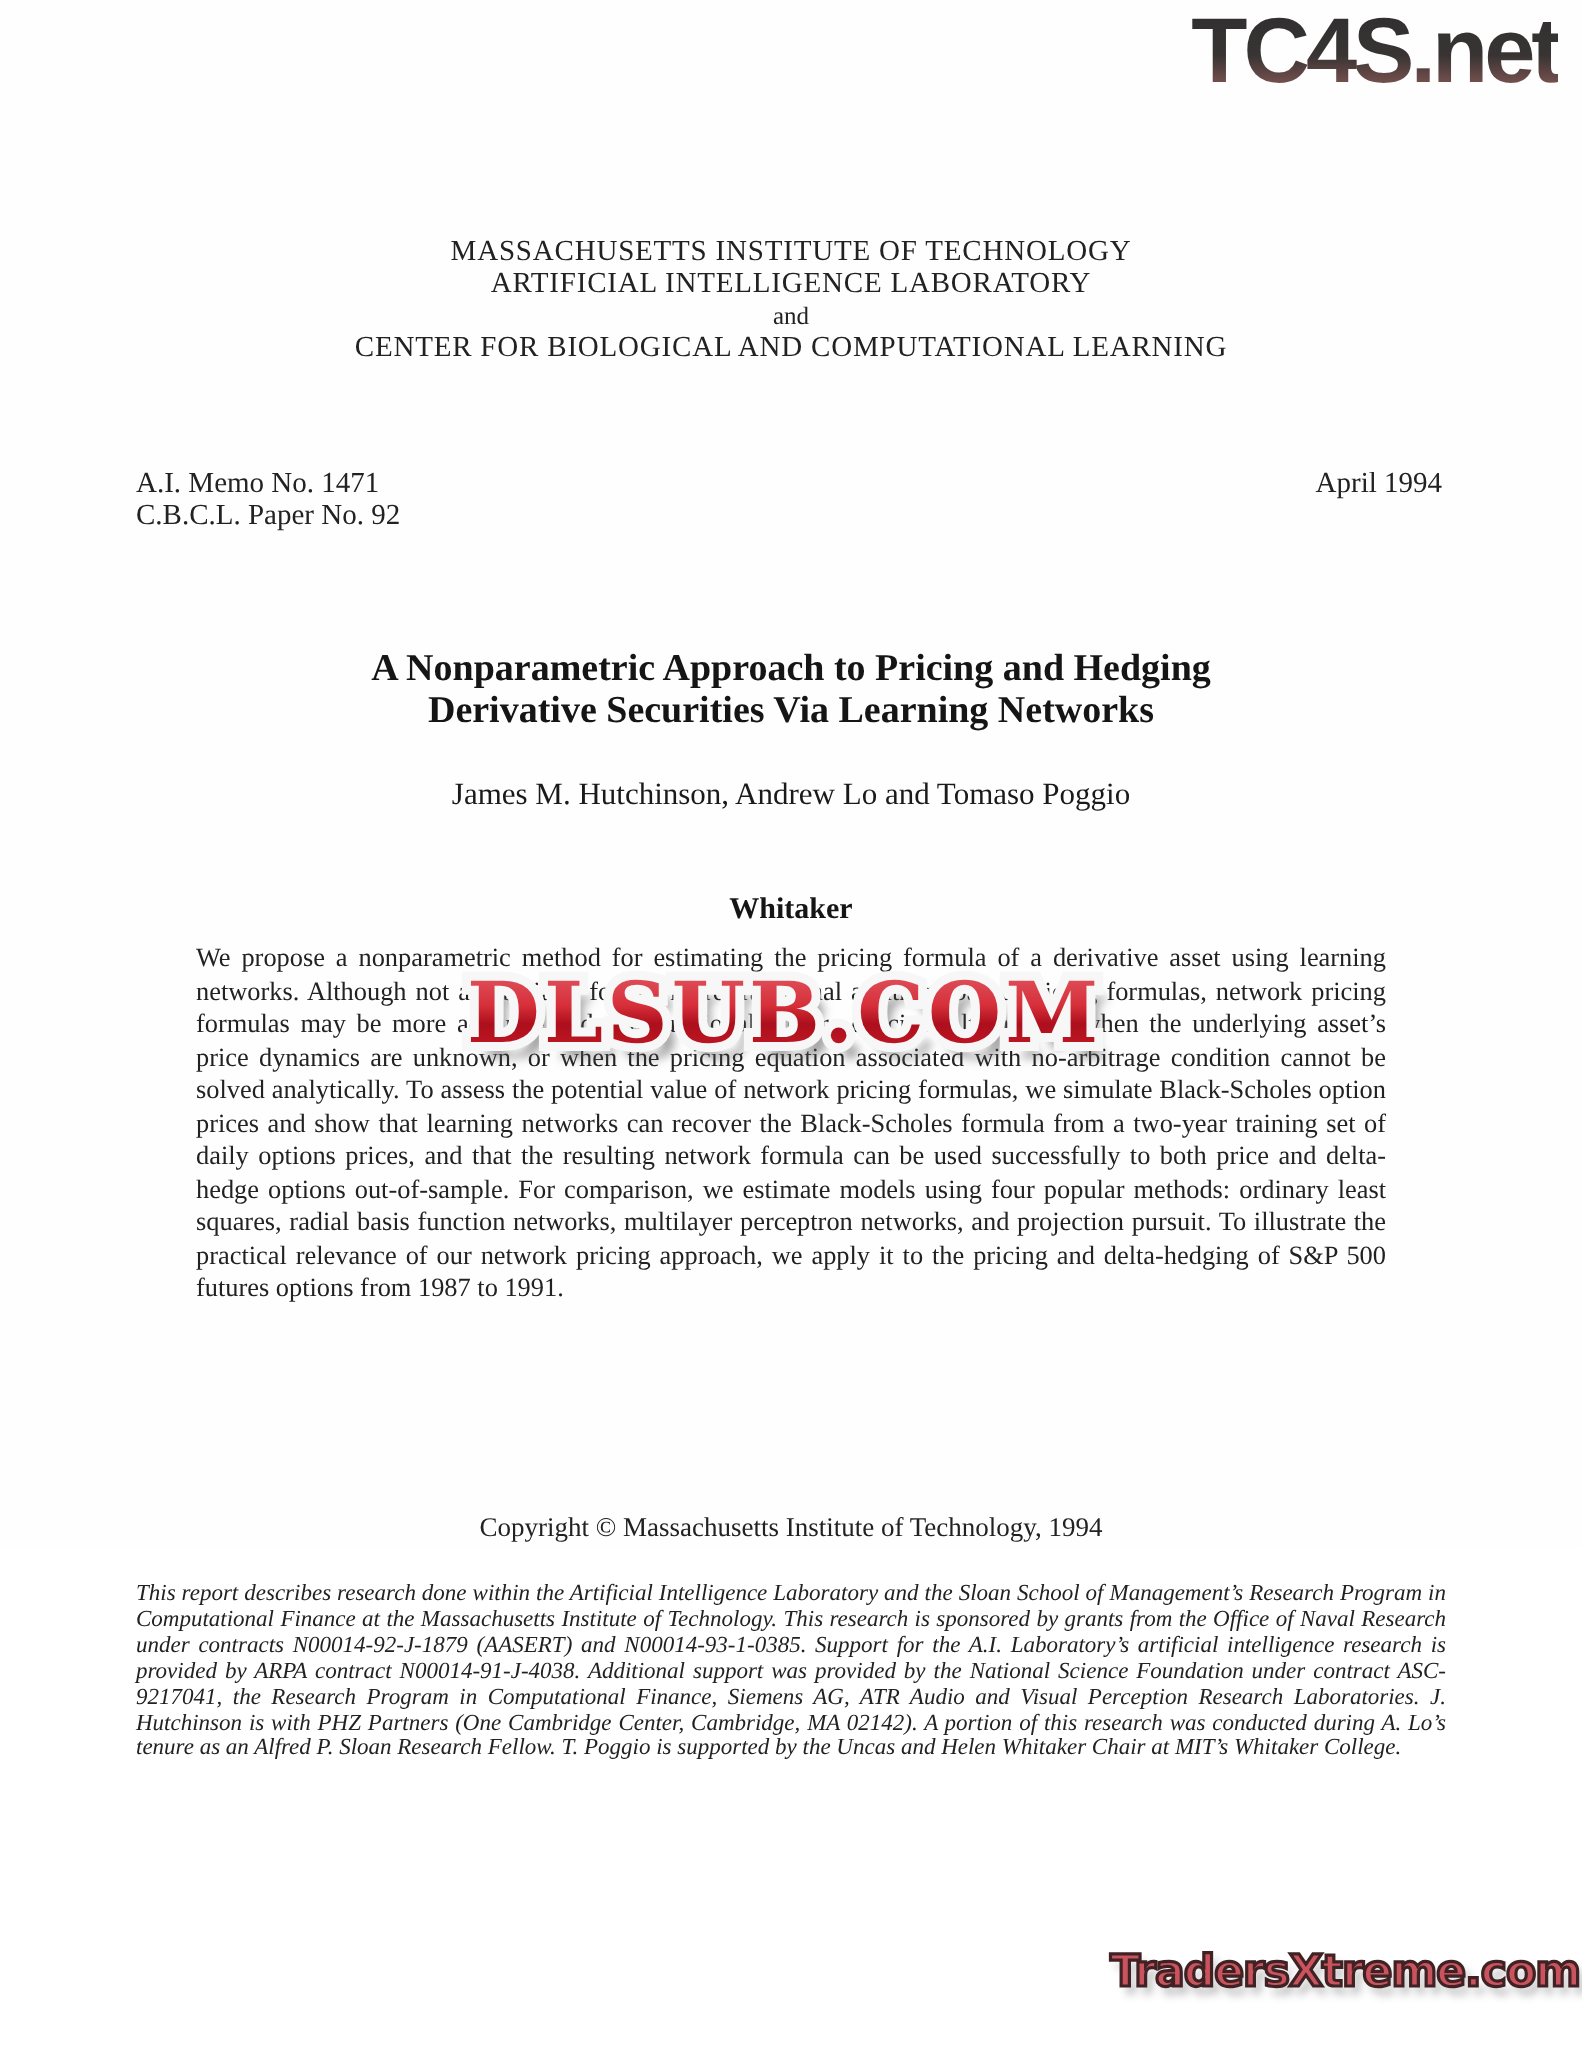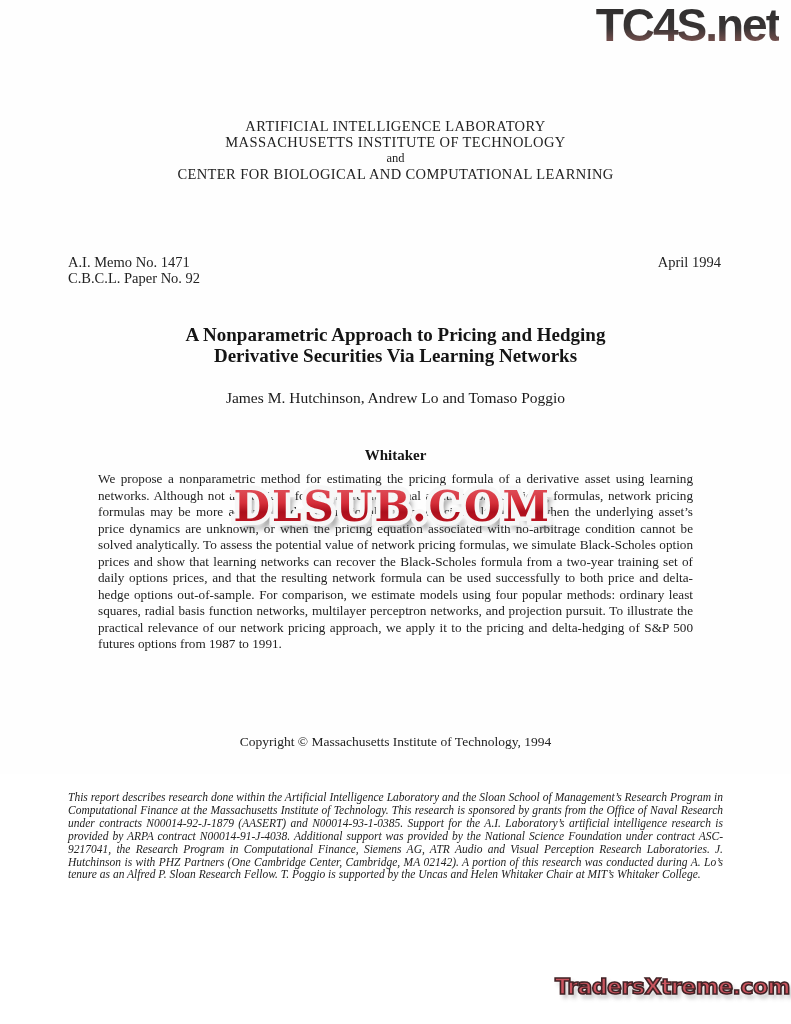--- a/index.html
+++ b/index.html
@@ -50,21 +50,21 @@
   .inst-header {
     position: absolute; top: 118px; left: 0; width: 791px;
     text-align: center; font-size: 14.5px; line-height: 16px;
     letter-spacing: 0.4px; color: #222;
   }
   .inst-header .and-line { font-size: 12.5px; letter-spacing: 0; }
 
   .memo-row {
     position: absolute; top: 234px; left: 68px; right: 70px;
     display: flex; justify-content: space-between; align-items: flex-start;
-    font-size: 14.5px; line-height: 16px; color: #222; margin-top: 20px;
+    font-size: 14.5px; line-height: 16px; color: #222;
   }
   .memo-left div { margin-bottom: 0; }
 
   .doc-title {
     position: absolute; top: 324px; left: 0; width: 791px;
     text-align: center; font-weight: bold; font-size: 19px; line-height: 21px;
     color: #151515;
   }
   .authors {
     position: absolute; top: 389px; left: 0; width: 791px;
@@ -74,39 +74,39 @@
   .abstract-heading {
     position: absolute; top: 447px; left: 0; width: 791px;
     text-align: center; font-weight: bold; font-size: 15px; color: #151515;
   }
   .abstract-body {
     position: absolute; top: 471px; left: 98px; width: 595px;
     font-size: 13.2px; line-height: 16.5px; text-align: justify; color: #222;
   }
 
   .copyright {
-    position: absolute; top: 734px; left: 0; width: 791px;
+    position: absolute; top: 756px; left: 0; width: 791px;
     text-align: center; font-size: 13.5px; color: #222;
   }
 
   .footnote {
     position: absolute; top: 791px; left: 68px; width: 655px;
     font-size: 11.5px; line-height: 12.9px; text-align: justify; color: #222; font-style: italic;
   }
 </style>
 </head>
 <body>
 
 <div class="page">
 
   <div class="wm-tc4s">TC4S.net</div>
 
   <div class="inst-header">
+    <div>MASSACHUSETTS INSTITUTE OF TECHNOLOGY</div>
     <div>ARTIFICIAL INTELLIGENCE LABORATORY</div>
-    <div>MASSACHUSETTS INSTITUTE OF TECHNOLOGY</div>
     <div class="and-line">and</div>
     <div>CENTER FOR BIOLOGICAL AND COMPUTATIONAL LEARNING</div>
   </div>
 
   <div class="memo-row">
     <div class="memo-left">
       <div>A.I. Memo No. 1471</div>
       <div>C.B.C.L. Paper No. 92</div>
     </div>
     <div class="memo-right">April 1994</div>

